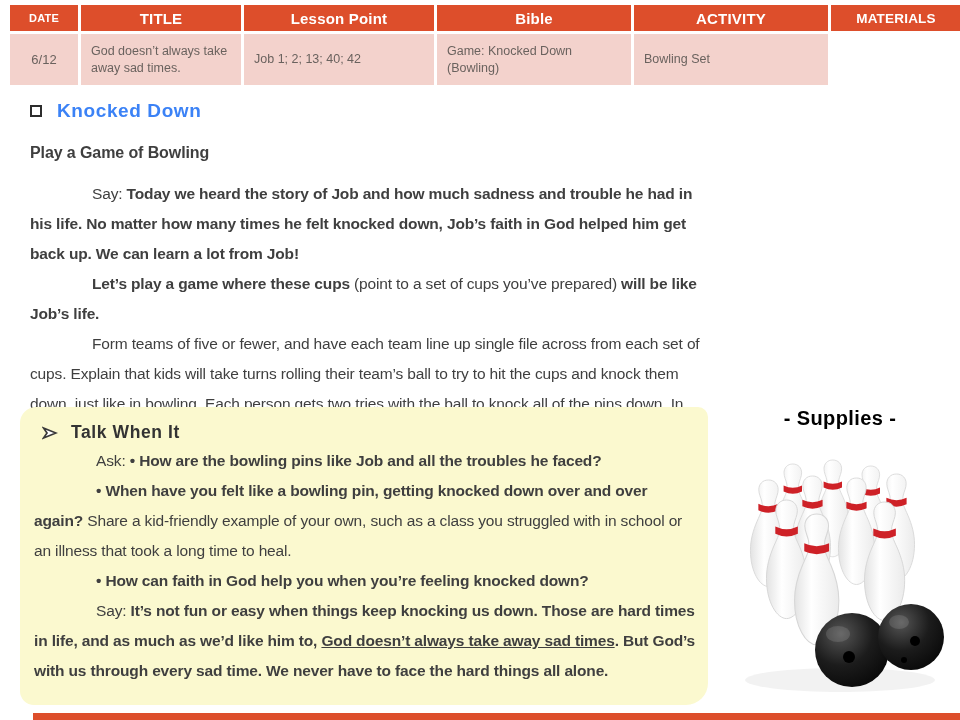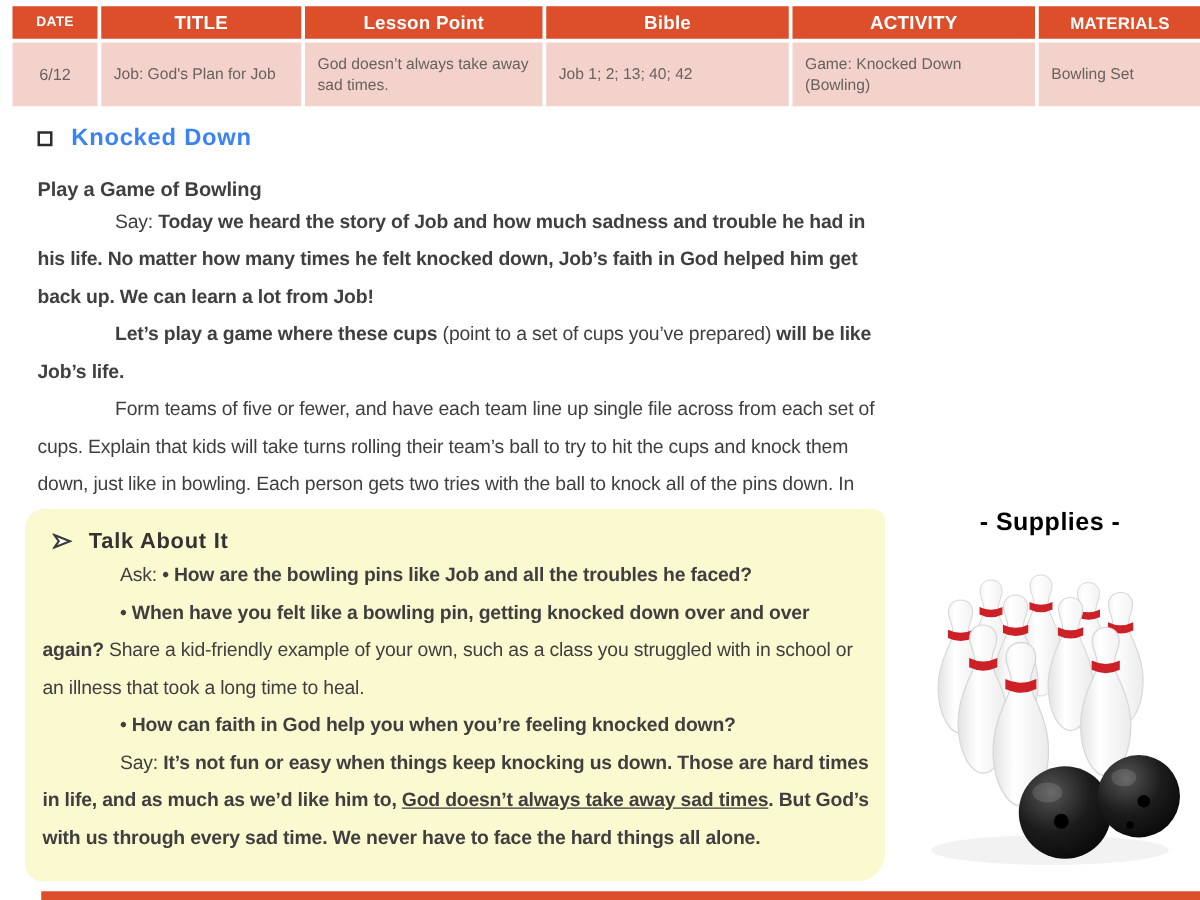--- a/index.html
+++ b/index.html
@@ -27,21 +27,21 @@
   .td{
     background:var(--row-bg);color:var(--cell-text);font-size:12.5px;line-height:1.35;
     display:flex;align-items:center;padding:2px 10px;
   }
   .td.center{justify-content:center;padding:0;font-size:13px}
   
   .content{position:absolute;left:30px;top:100px;width:678px}
   .h1row{display:flex;align-items:center;gap:15px;margin-bottom:22px}
   .checkbox{width:12px;height:12px;border:2.5px solid #2d2d2d;display:inline-block;flex:0 0 auto}
   .h1{font-size:19px;font-weight:bold;color:#3b82f6;letter-spacing:.6px}
-  .h2{font-size:16px;font-weight:bold;margin-bottom:1px;letter-spacing:-.1px}
+  .h2{font-size:16px;font-weight:bold;margin-bottom:17px;letter-spacing:-.1px}
   p.para{margin:0;font-size:15.5px;line-height:30px;letter-spacing:-.15px}
   p.para.indent{text-indent:62px}
   .run-b{font-weight:bold}
   .run-bu{font-weight:bold;text-decoration:underline}
   
   .talkbox{
     position:absolute;left:20px;top:407px;width:688px;height:298px;
     background:var(--box-bg);border-radius:16px 10px 22px 14px;
     padding:15px 12px 0 14px;
   }
@@ -64,21 +64,20 @@
 
   <div class="table">
     <div class="th small">DATE</div>
     <div class="th">TITLE</div>
     <div class="th">Lesson Point</div>
     <div class="th">Bible</div>
     <div class="th">ACTIVITY</div>
     <div class="th med">MATERIALS</div>
 
     <div class="td center">6/12</div>
-    <div class="td">Job: God's Plan for Job</div>
     <div class="td">God doesn’t always take away sad times.</div>
     <div class="td">Job 1; 2; 13; 40; 42</div>
     <div class="td">Game: Knocked Down (Bowling)</div>
     <div class="td">Bowling Set</div>
   </div>
 
   <div class="content">
     <div class="h1row">
       <span class="checkbox"></span>
       <span class="h1">Knocked Down</span>
@@ -87,21 +86,21 @@
     <p class="para indent"><span class="run-r">Say: </span><span class="run-b">Today we heard the story of Job and how much sadness and trouble he had in his life. No matter how many times he felt knocked down, Job’s faith in God helped him get back up. We can learn a lot from Job!</span></p>
     <p class="para indent"><span class="run-b">Let’s play a game where these cups </span><span class="run-r">(point to a set of cups you’ve prepared) </span><span class="run-b">will be like Job’s life.</span></p>
     <p class="para indent"><span class="run-r">Form teams of five or fewer, and have each team line up single file across from each set of cups. Explain that kids will take turns rolling their team’s ball to try to hit the cups and knock them down, just like in bowling. Each person gets two tries with the ball to knock all of the pins down. In between turns, team members can help each other reset the cups so they’re all standing again.</span></p>
   </div>
 
   <div class="talkbox">
     <div class="h2row">
       <svg class="arrow-glyph" width="16" height="14" viewBox="0 0 16 14">
         <polygon points="1.5,2 14,7 1.5,12 5,7" fill="#fff" stroke="#3a3a3a" stroke-width="1.7" stroke-linejoin="miter"></polygon>
       </svg>
-      <span class="h1">Talk About It</span>
+      <span class="h1">Talk When It</span>
     </div>
     <p class="para indent"><span class="run-r">Ask: </span><span class="run-b">• How are the bowling pins like Job and all the troubles he faced?</span></p>
     <p class="para indent"><span class="run-b">• When have you felt like a bowling pin, getting knocked down over and over again? </span><span class="run-r">Share a kid-friendly example of your own, such as a class you struggled with in school or an illness that took a long time to heal.</span></p>
     <p class="para indent"><span class="run-b">• How can faith in God help you when you’re feeling knocked down?</span></p>
     <p class="para indent"><span class="run-r">Say: </span><span class="run-b">It’s not fun or easy when things keep knocking us down. Those are hard times in life, and as much as we’d like him to, </span><span class="run-bu">God doesn’t always take away sad times</span><span class="run-b">. But God’s with us through every sad time. We never have to face the hard things all alone.</span></p>
   </div>
 
   <div class="supplies">- Supplies -</div>
 
   <svg class="bowling" viewBox="0 0 215 252">

